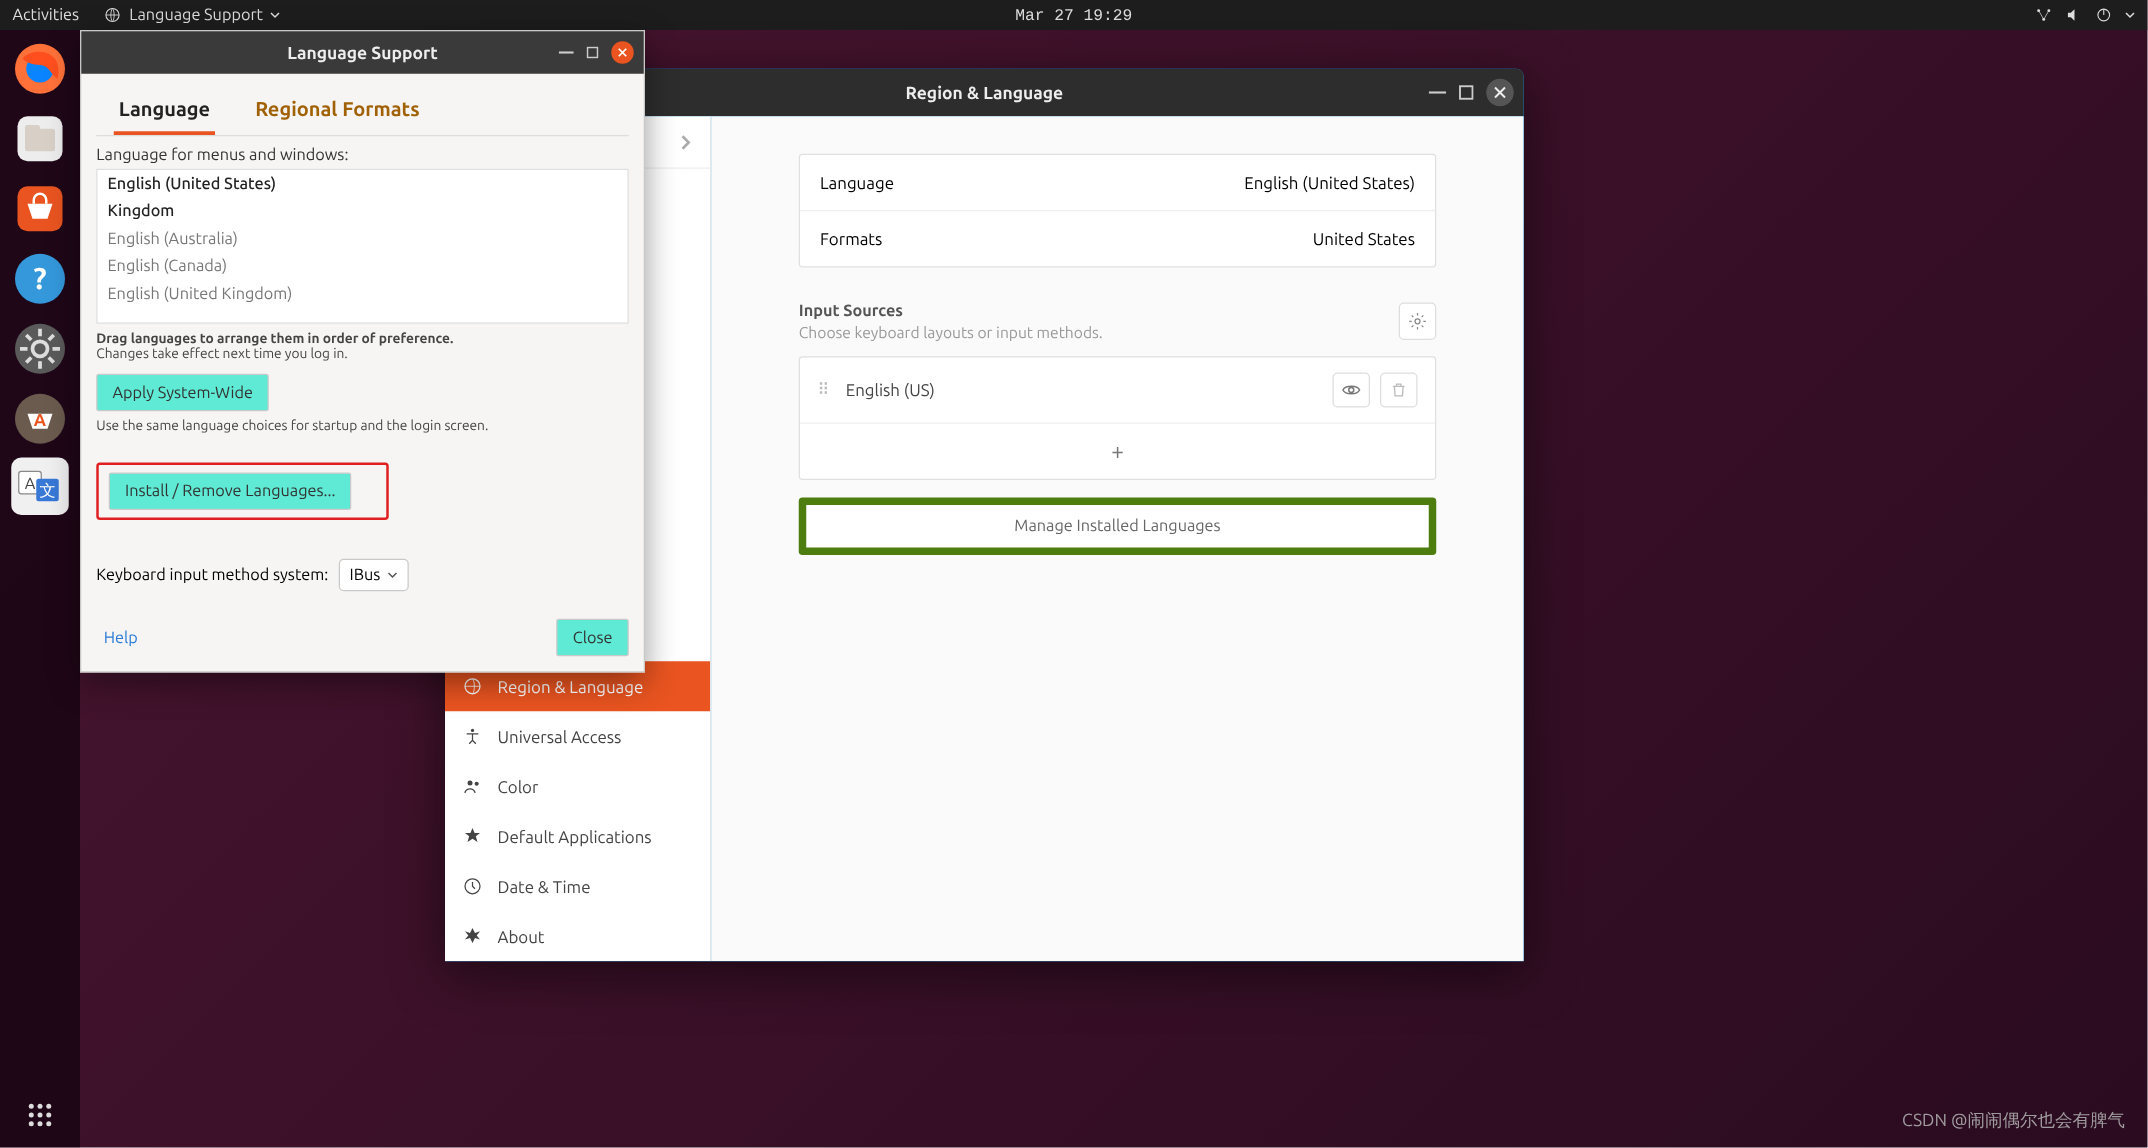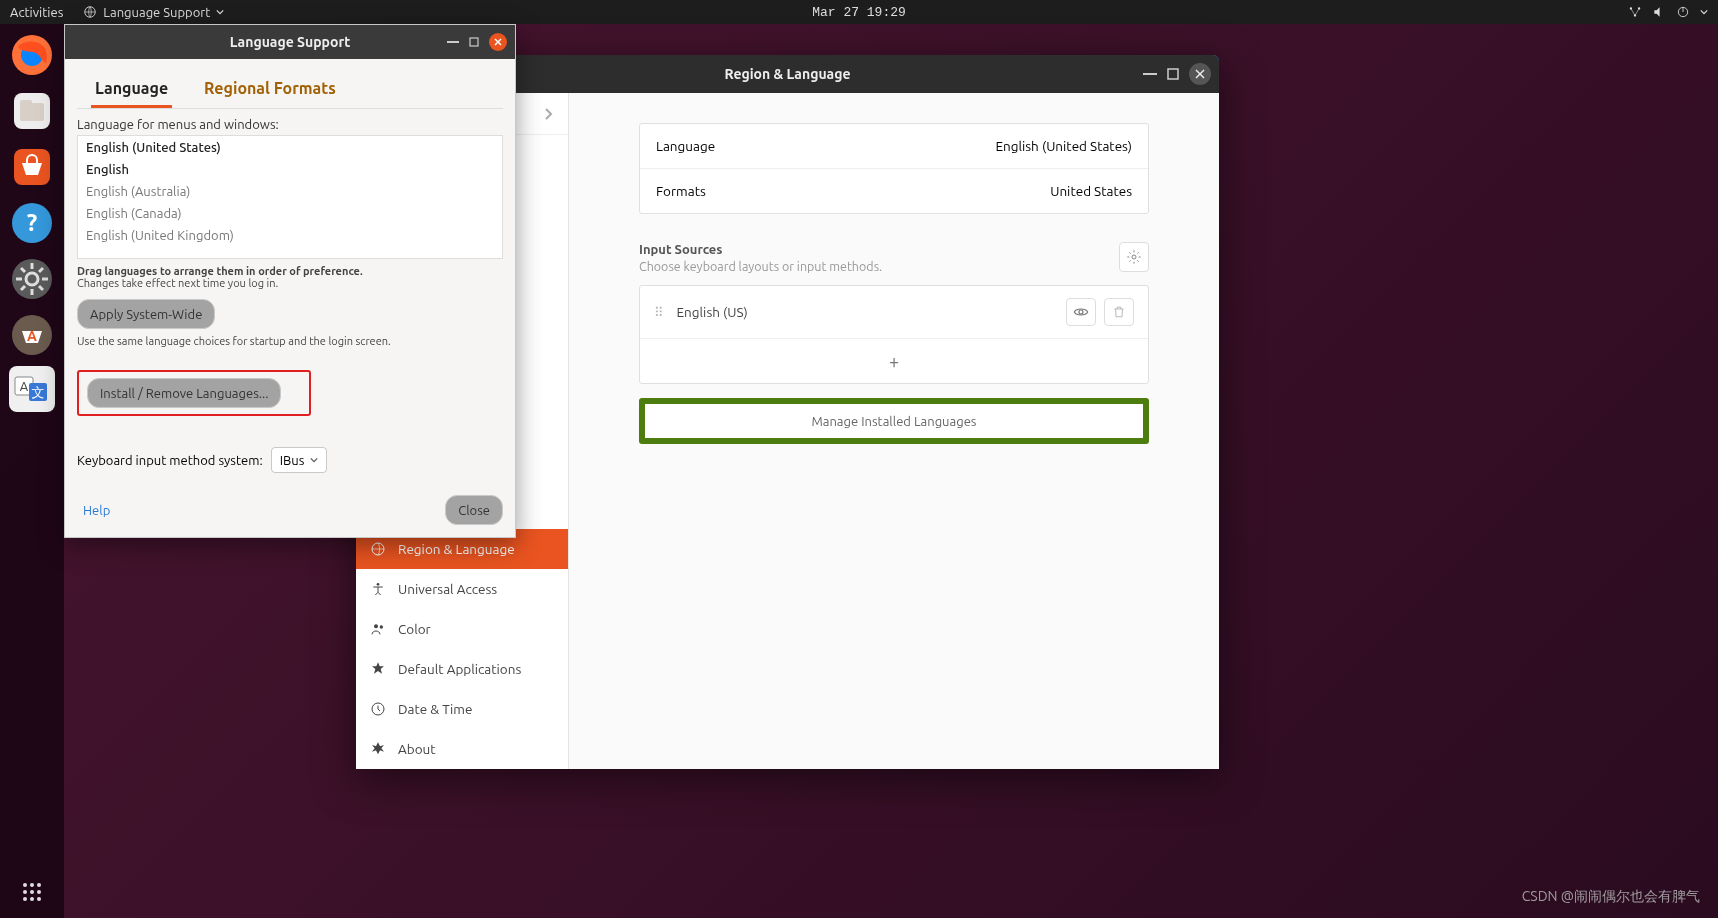--- a/index.html
+++ b/index.html
@@ -29,21 +29,21 @@
 .lang-dialog .body { padding: 10px 12px 12px; }
 .tabs { display: flex; gap: 28px; border-bottom: 1px solid #ddd; padding: 2px 14px 0; font-weight: 600; }
 .tab { padding: 8px 4px; color: #a16207; }
 .tab.active { color: #222; border-bottom: 3px solid #e95420; }
 .section-label { font-size: 13px; color: #333; margin: 8px 0 4px; }
 .langlist { border: 1px solid #ddd; background: #fff; height: 124px; overflow: hidden; font-size: 13px; }
 .langlist .row { padding: 4px 8px; color: #777; }
 .langlist .row.strong { color: #222; font-weight: 500; }
 .hint { font-size: 11px; color: #444; margin-top: 6px; }
 .hint .bold { font-weight: 700; }
-.btn { background: #a3a3a3; border: 1px solid #c9c9c9; border-radius: 12px; padding: 7px 12px; font-size: 13px; color: #333; display: inline-block; }
+.btn { background: #5eead4; border: 1px solid #c9c9c9; border-radius: 2px; padding: 7px 12px; font-size: 13px; color: #333; display: inline-block; }
 .redbox { border: 2px solid #e02020; border-radius: 3px; padding: 6px 8px; margin: 23px 0; display: inline-block; width:234px; }
 .row-inline { display: flex; align-items: center; gap: 8px; margin-top: 8px; }
 .select { border: 1px solid #c9c9c9; background: #fff; border-radius: 4px; padding: 5px 8px; display: flex; align-items: center; gap: 6px; font-size: 13px; }
 .dlg-footer { display: flex; justify-content: space-between; align-items: center; margin-top: 22px; }
 .help-link { color: #2a7bd6; font-size: 13px; padding-left: 6px; }
 
 
 .settings { position: absolute; left: 356px; top: 55px; width: 863px; height: 714px; background: #0ea5e9; border-radius: 6px 6px 0 0; box-shadow: 0 10px 40px rgba(0,0,0,0.5); overflow: hidden; display: flex; flex-direction: column; }
 .settings .headerbar { height: 38px; background: #2d2d2d; color: #eee; display: flex; align-items: center; justify-content: space-between; padding: 0 8px; }
 .headerbar .title { position: absolute; left: 50%; transform: translateX(-50%); font-weight: 600; font-size: 14px; }
@@ -349,21 +349,21 @@
     </div>
   </div>
   <div class="body">
     <div class="tabs">
       <div class="tab active">Language</div>
       <div class="tab">Regional Formats</div>
     </div>
     <div class="section-label">Language for menus and windows:</div>
     <div class="langlist">
       <div class="row strong">English (United States)</div>
-      <div class="row strong">English</div>
+      <div class="row strong">Kingdom</div>
       <div class="row">English (Australia)</div>
       <div class="row">English (Canada)</div>
       <div class="row">English (United Kingdom)</div>
     </div>
     <div class="hint">
       <span class="bold">Drag languages to arrange them in order of preference.</span><br>
       <span>Changes take effect next time you log in.</span>
     </div>
     <div style="margin-top:10px;"><span class="btn">Apply System-Wide</span></div>
     <div class="hint" style="margin-top:6px;">Use the same language choices for startup and the login screen.</div>

